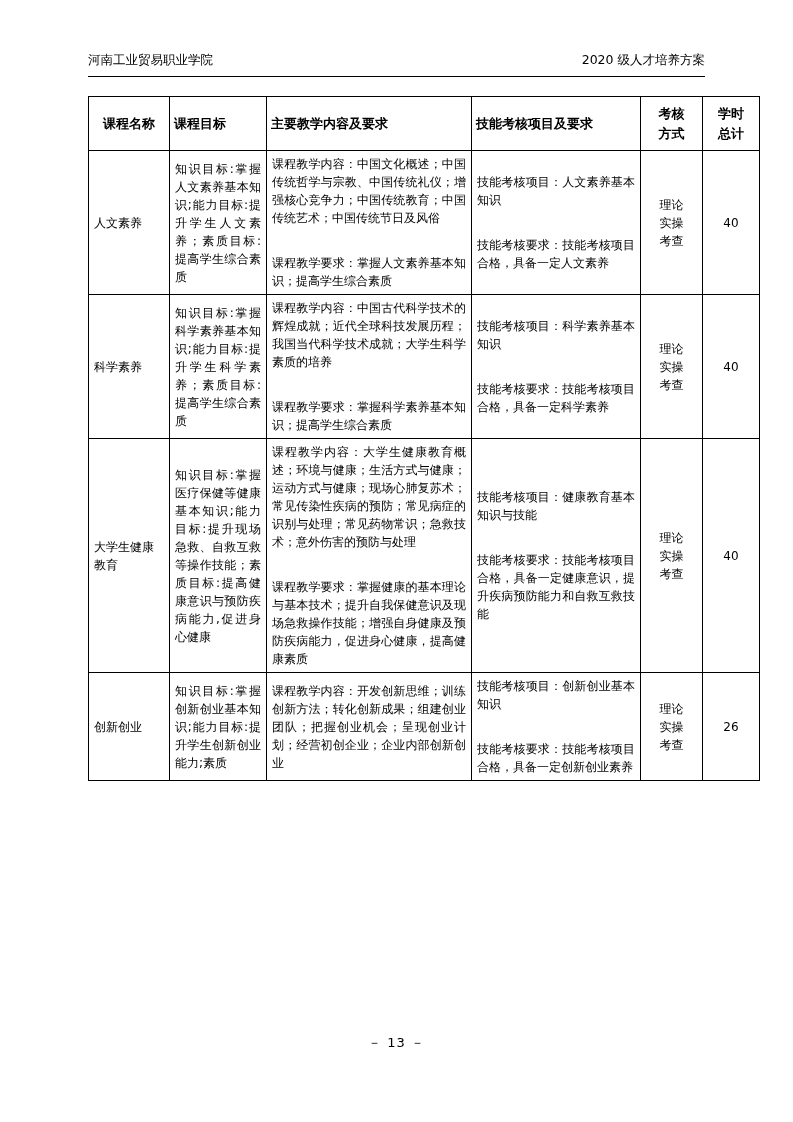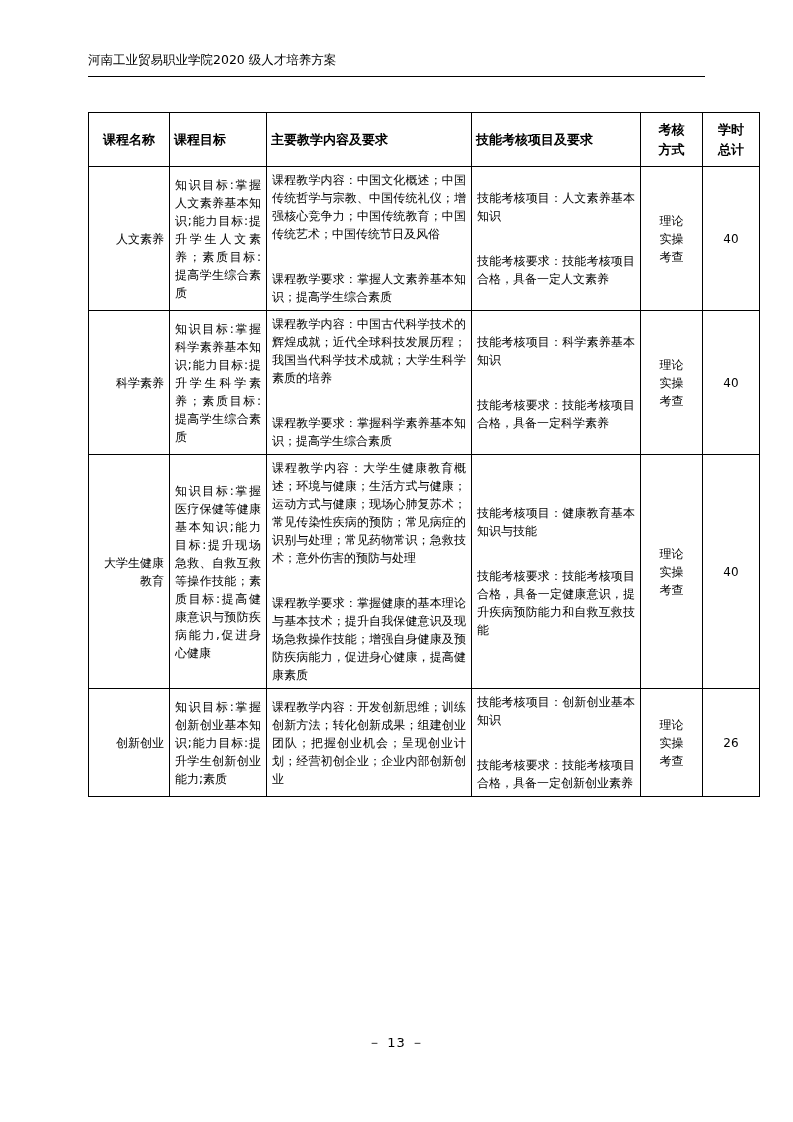--- a/index.html
+++ b/index.html
@@ -19,38 +19,39 @@
     width: 793px;
     height: 1122px;
     box-sizing: border-box;
   }
   .header {
     position: absolute;
     top: 52px;
     left: 88px;
     right: 88px;
     display: flex;
+    justify-content: space-between;
     align-items: flex-end;
     font-size: 12.5px;
     line-height: 1.2;
   }
   .header .left, .header .right {
     white-space: nowrap;
   }
   .header-rule {
     position: absolute;
     top: 76px;
     left: 88px;
     right: 88px;
     height: 1px;
     background: #000000;
   }
   table.main {
     position: absolute;
-    top: 112px;
+    top: 96px;
     left: 88px;
     border-collapse: collapse;
     width: 617px;
     table-layout: fixed;
   }
   table.main td, table.main th {
     border: 1px solid #000000;
     vertical-align: middle;
     padding: 4px 5px;
     font-weight: normal;
@@ -59,21 +60,21 @@
   }
   table.main thead th {
     text-align: center;
     font-weight: bold;
     font-size: 13px;
     padding: 7px 4px;
     line-height: 1.35;
   }
   .c-name {
     width: 72px;
-    text-align: right;
+    text-align: left;
   }
   .c-goal {
     width: 88px;
     text-align: justify;
     text-align-last: left;
   }
   .c-content {
     width: 196px;
     text-align: justify;
     text-align-last: left;

